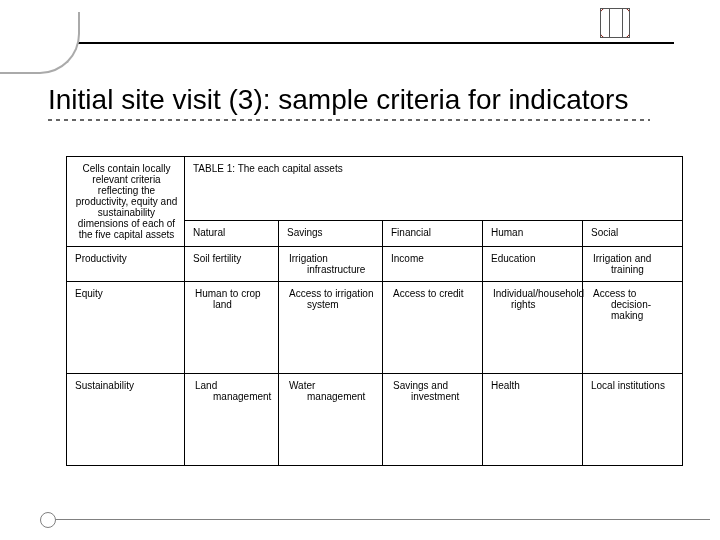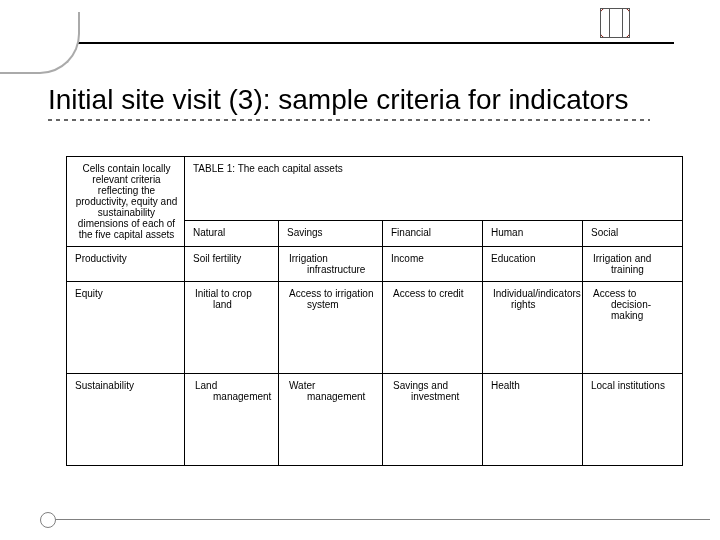--- a/index.html
+++ b/index.html
@@ -116,30 +116,30 @@
       <td>Income</td>
       <td>Education</td>
       <td>
             <span class="ind2">Irrigation and training</span>
           </td>
     </tr>
 
     <tr class="htall">
       <td class="rowh">Equity</td>
       <td>
-            <span class="ind2">Initial to crop land</span>
+            <span class="ind2">Human to crop land</span>
           </td>
       <td>
             <span class="ind2">Access to irrigation system</span>
           </td>
       <td>
             <span class="ind2">Access to credit</span>
           </td>
       <td>
-            <span class="ind2">Individual/indicators rights</span>
+            <span class="ind2">Individual/household rights</span>
           </td>
       <td>
             <span class="ind2">Access to decision-making</span>
           </td>
     </tr>
 
     <tr class="htall">
       <td class="rowh">Sustainability</td>
       <td>
             <span class="ind2">Land management</span>

